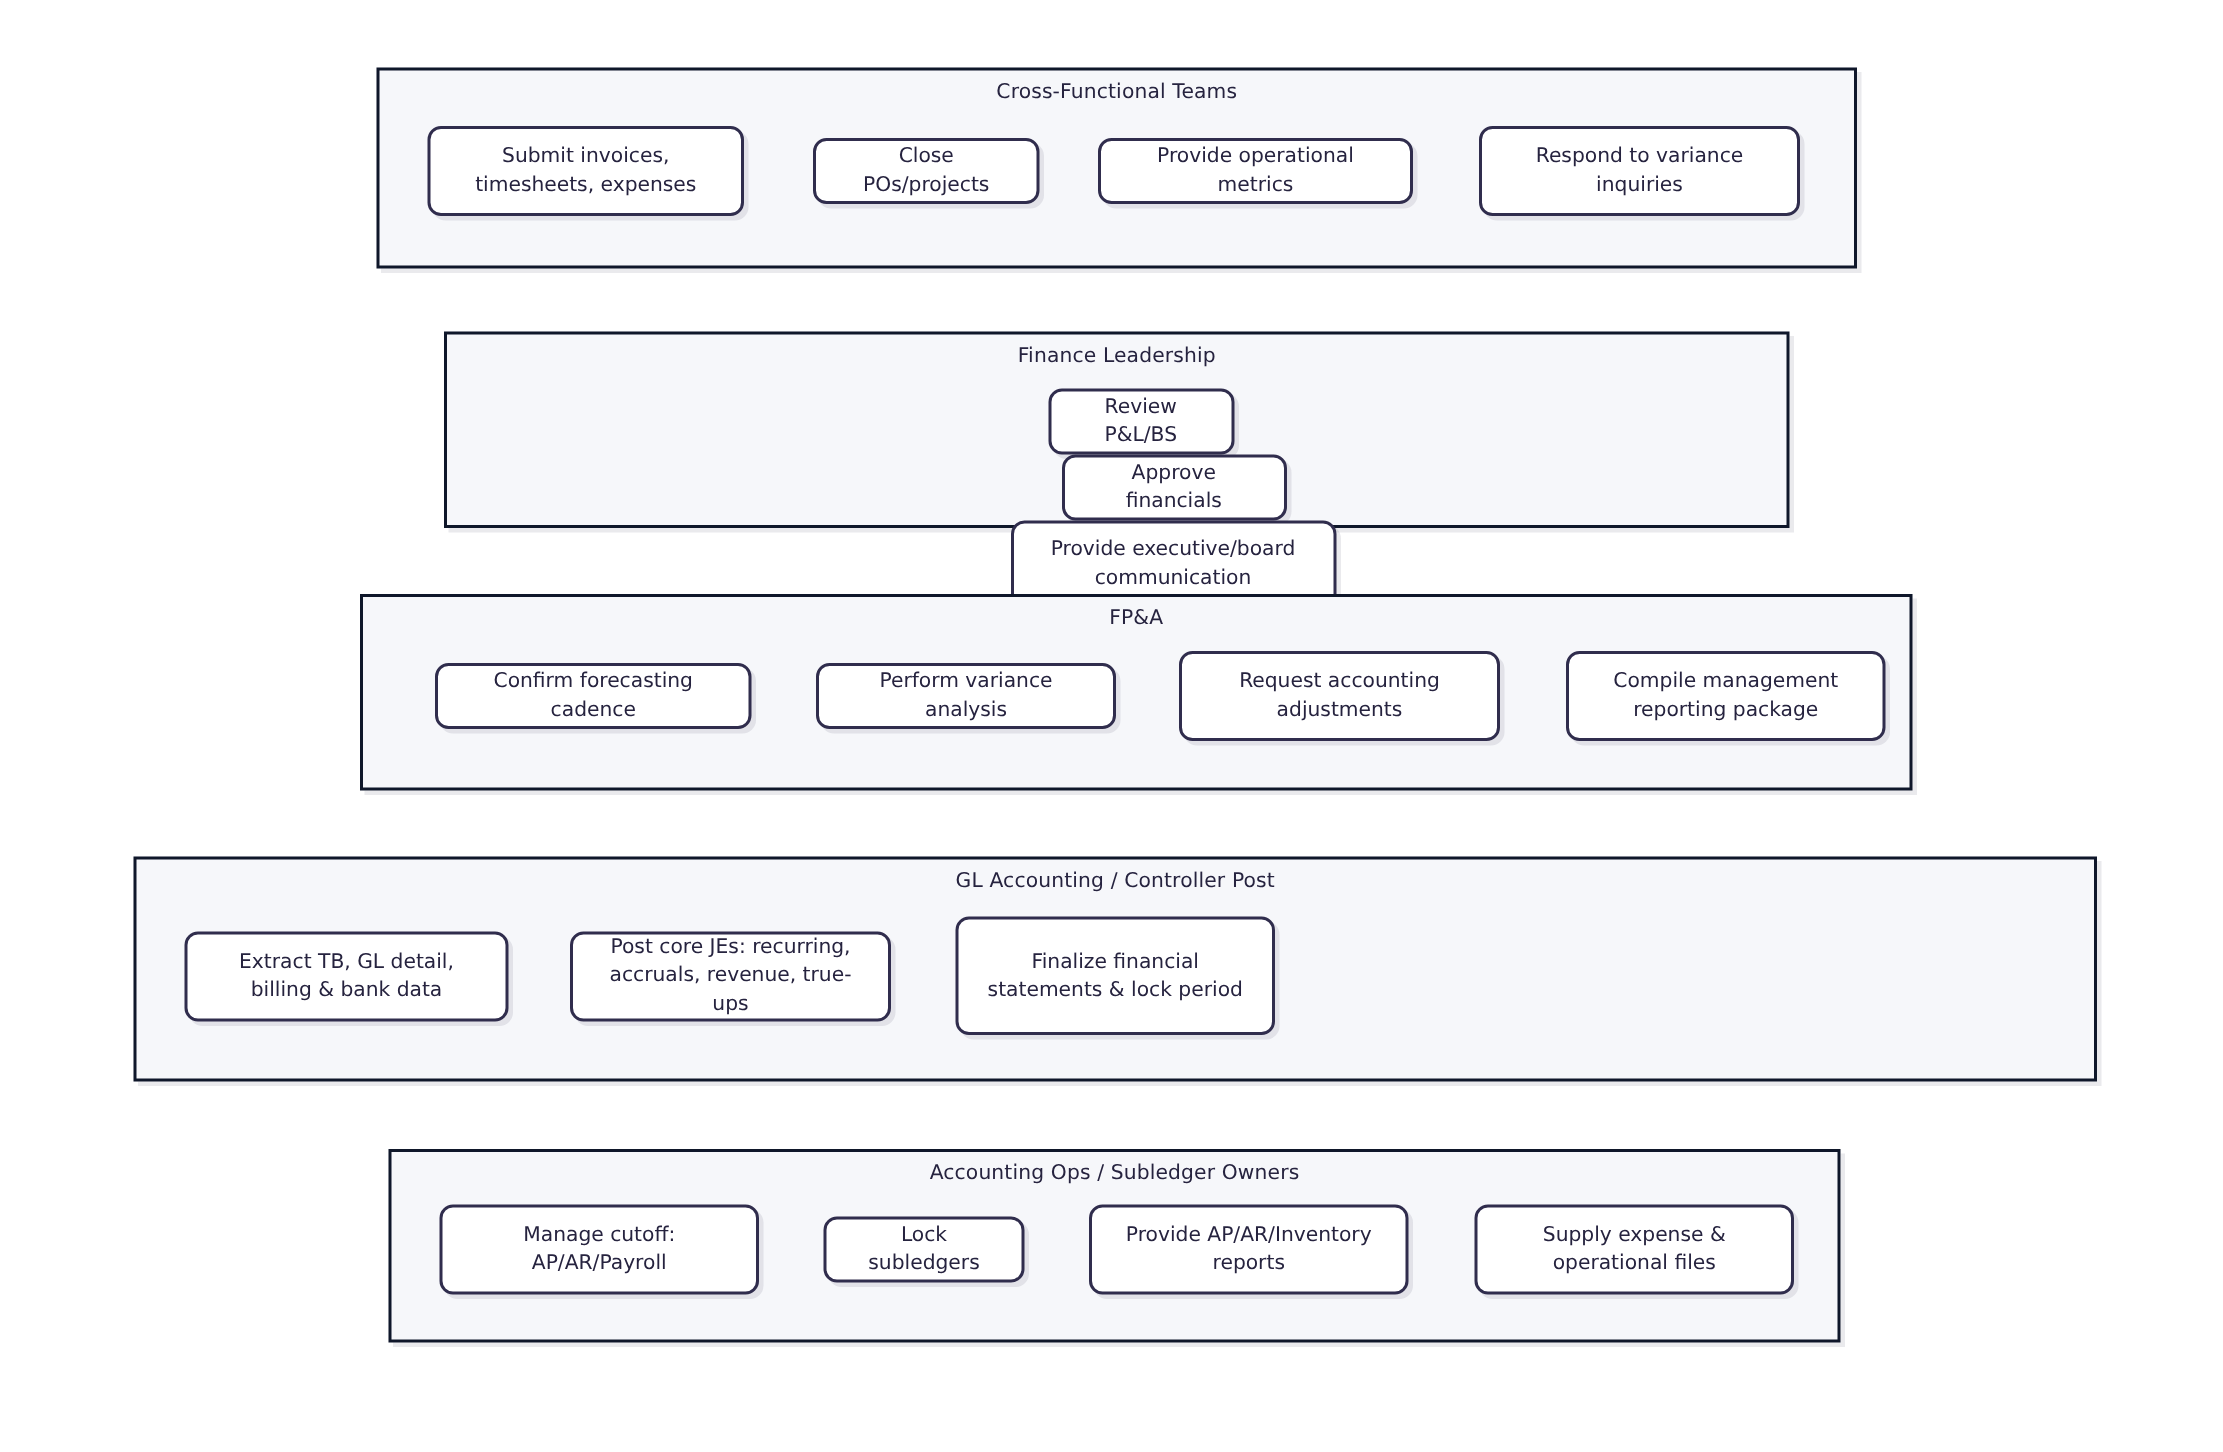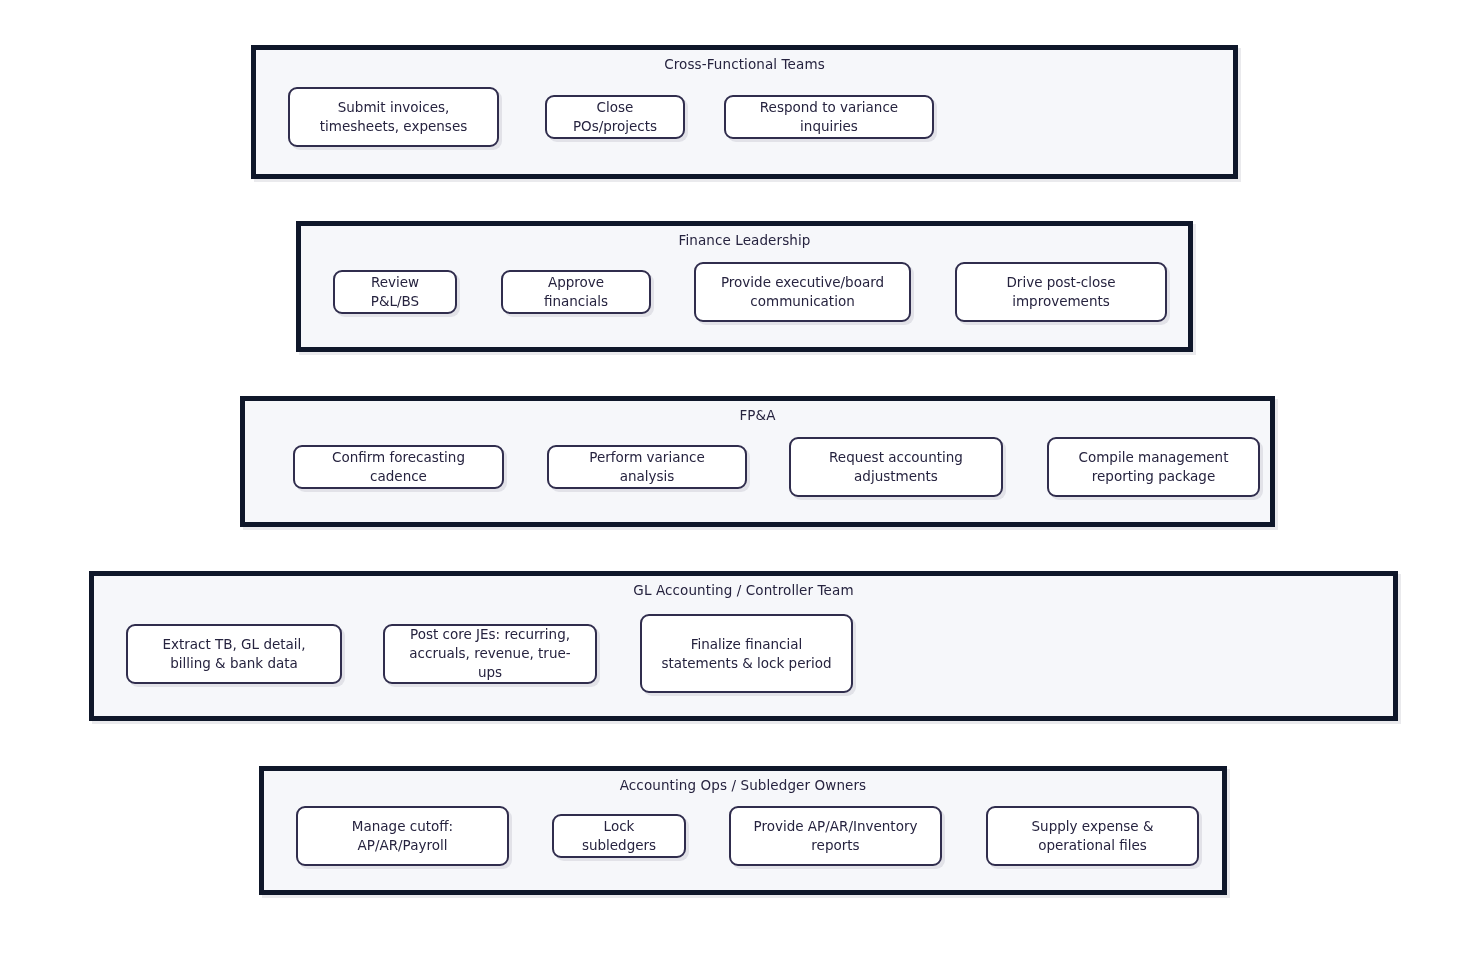--- a/index.html
+++ b/index.html
@@ -20,21 +20,21 @@
     position: relative;
     width: 1482px;
     height: 968px;
   }
 
   
   .lane {
     position: absolute;
     box-sizing: border-box;
     background: #f6f7fa;
-    border: 5px solid #0f172a;
+    border: 2px solid #0f172a;
     box-shadow: 3px 3px 0 rgba(48,45,77,0.10);
   }
   .lane-title {
     position: absolute;
     left: 0;
     right: 0;
     top: 6px;
     text-align: center;
     font-size: 13.5px;
     line-height: 16px;
@@ -68,27 +68,27 @@
     color: #26233f;
     padding: 8px 14px;
     box-shadow: 3px 3px 0 rgba(48,45,77,0.10);
     white-space: pre-line;
   }
 
   
   #lane-cross-functional-teams { left: 251px; top: 45px; width: 987px; height: 134px; }
   #row-cross-functional-teams  { top: 37px; height: 60px; padding-left: 32px; }
   #row-cross-functional-teams .node:nth-child(1) { width: 211px; height: 60px; }
-  #row-cross-functional-teams .node:nth-child(2) { width: 140px; height: 44px; margin-left: 46px; }
+  #row-cross-functional-teams .node:nth-child(2) { width: 151px; height: 44px; margin-left: 46px; }
   #row-cross-functional-teams .node:nth-child(3) { width: 210px; height: 44px; margin-left: 39px; }
   #row-cross-functional-teams .node:nth-child(4) { width: 214px; height: 60px; margin-left: 44px; }
 
   
   #lane-finance-leadership { left: 296px; top: 221px; width: 897px; height: 131px; }
-  #row-finance-leadership  { top: 36px; height: 60px; padding-left: 32px; }
+  #row-finance-leadership  { top: 36px; height: 60px; padding-left: 32px; flex-direction: column; }
   #row-finance-leadership .node:nth-child(1) { width: 124px; height: 44px; }
   #row-finance-leadership .node:nth-child(2) { width: 150px; height: 44px; margin-left: 44px; }
   #row-finance-leadership .node:nth-child(3) { width: 217px; height: 60px; margin-left: 43px; }
   #row-finance-leadership .node:nth-child(4) { width: 212px; height: 60px; margin-left: 44px; }
 
   
   #lane-fpa { left: 240px; top: 396px; width: 1035px; height: 131px; }
   #row-fpa  { top: 36px; height: 60px; padding-left: 48px; }
   #row-fpa .node:nth-child(1) { width: 211px; height: 44px; }
   #row-fpa .node:nth-child(2) { width: 200px; height: 44px; margin-left: 43px; }
@@ -116,20 +116,21 @@
 <body>
 
 <div id="canvas">
 
   <div class="lane" id="lane-cross-functional-teams">
     <div class="lane-title">Cross-Functional Teams</div>
     <div class="node-row" id="row-cross-functional-teams">
       <div class="node">Submit invoices,
 timesheets, expenses</div>
       <div class="node">Close POs/projects</div>
+      <div class="node">Provide operational metrics</div>
       <div class="node">Respond to variance
 inquiries</div>
     </div>
   </div>
 
   <div class="lane" id="lane-finance-leadership">
     <div class="lane-title">Finance Leadership</div>
     <div class="node-row" id="row-finance-leadership">
       <div class="node">Review P&amp;L/BS</div>
       <div class="node">Approve financials</div>
@@ -146,21 +147,21 @@
       <div class="node">Confirm forecasting cadence</div>
       <div class="node">Perform variance analysis</div>
       <div class="node">Request accounting
 adjustments</div>
       <div class="node">Compile management
 reporting package</div>
     </div>
   </div>
 
   <div class="lane" id="lane-gl-accounting">
-    <div class="lane-title">GL Accounting / Controller Team</div>
+    <div class="lane-title">GL Accounting / Controller Post</div>
     <div class="node-row" id="row-gl-accounting">
       <div class="node">Extract TB, GL detail,
 billing &amp; bank data</div>
       <div class="node">Post core JEs: recurring,
 accruals, revenue, true-ups</div>
       <div class="node">Finalize financial
 statements &amp; lock period</div>
     </div>
   </div>
 

